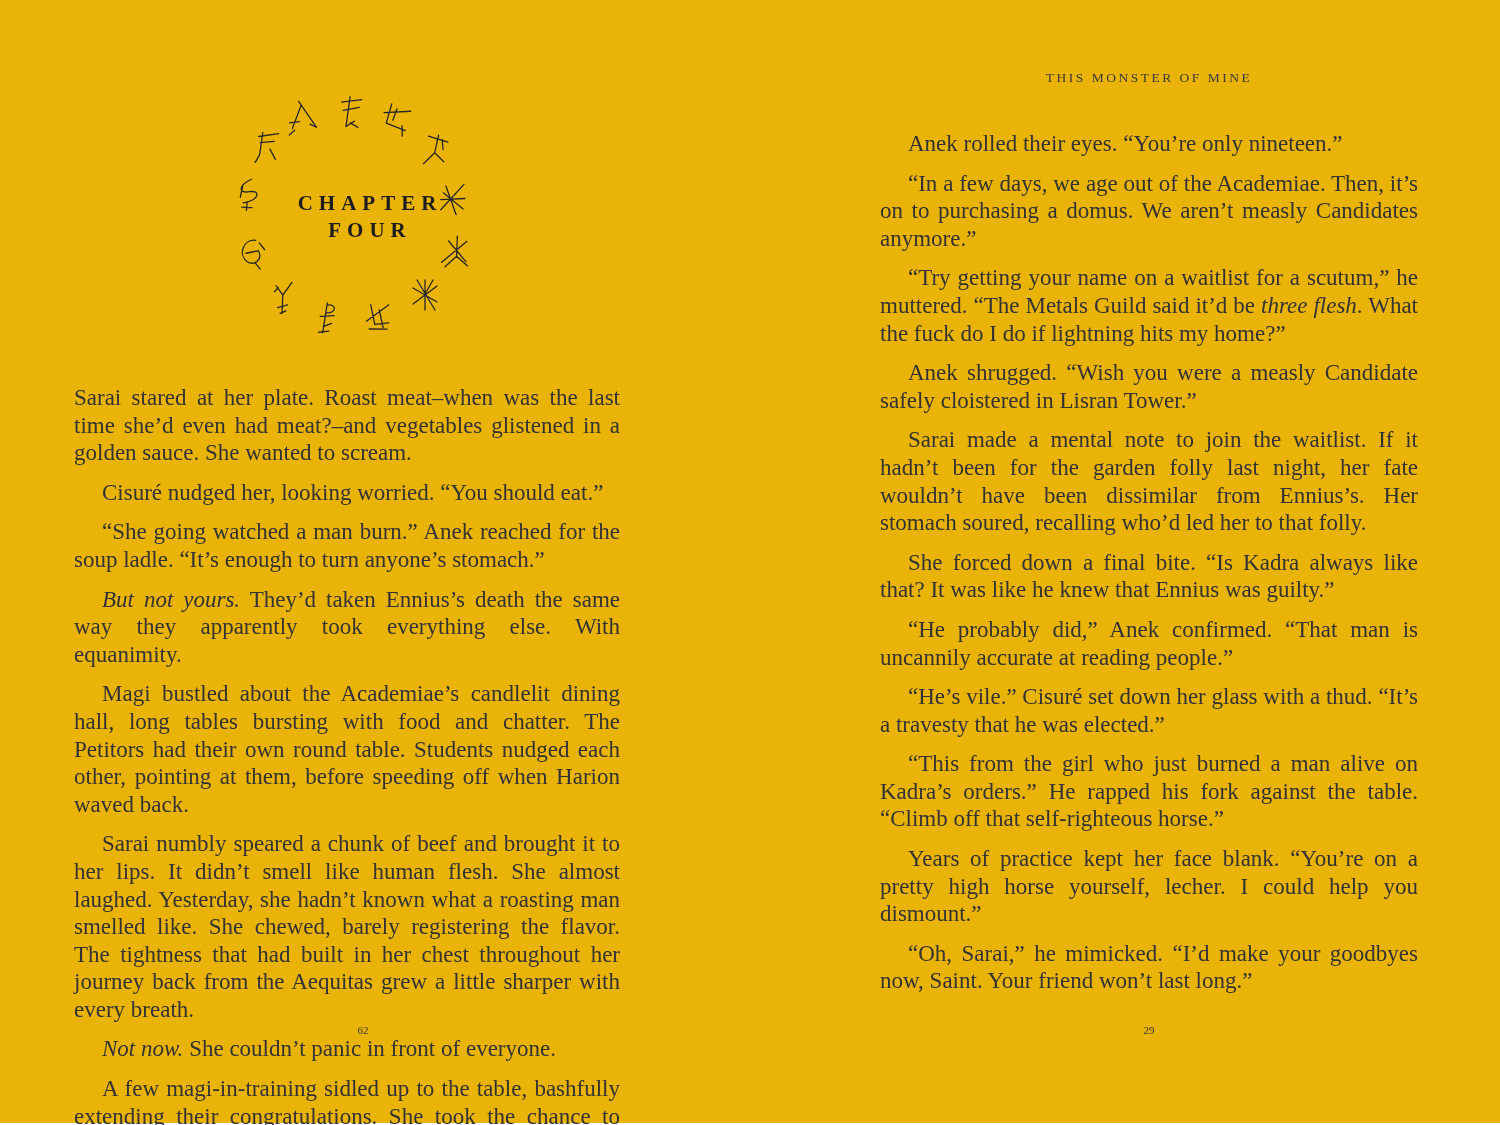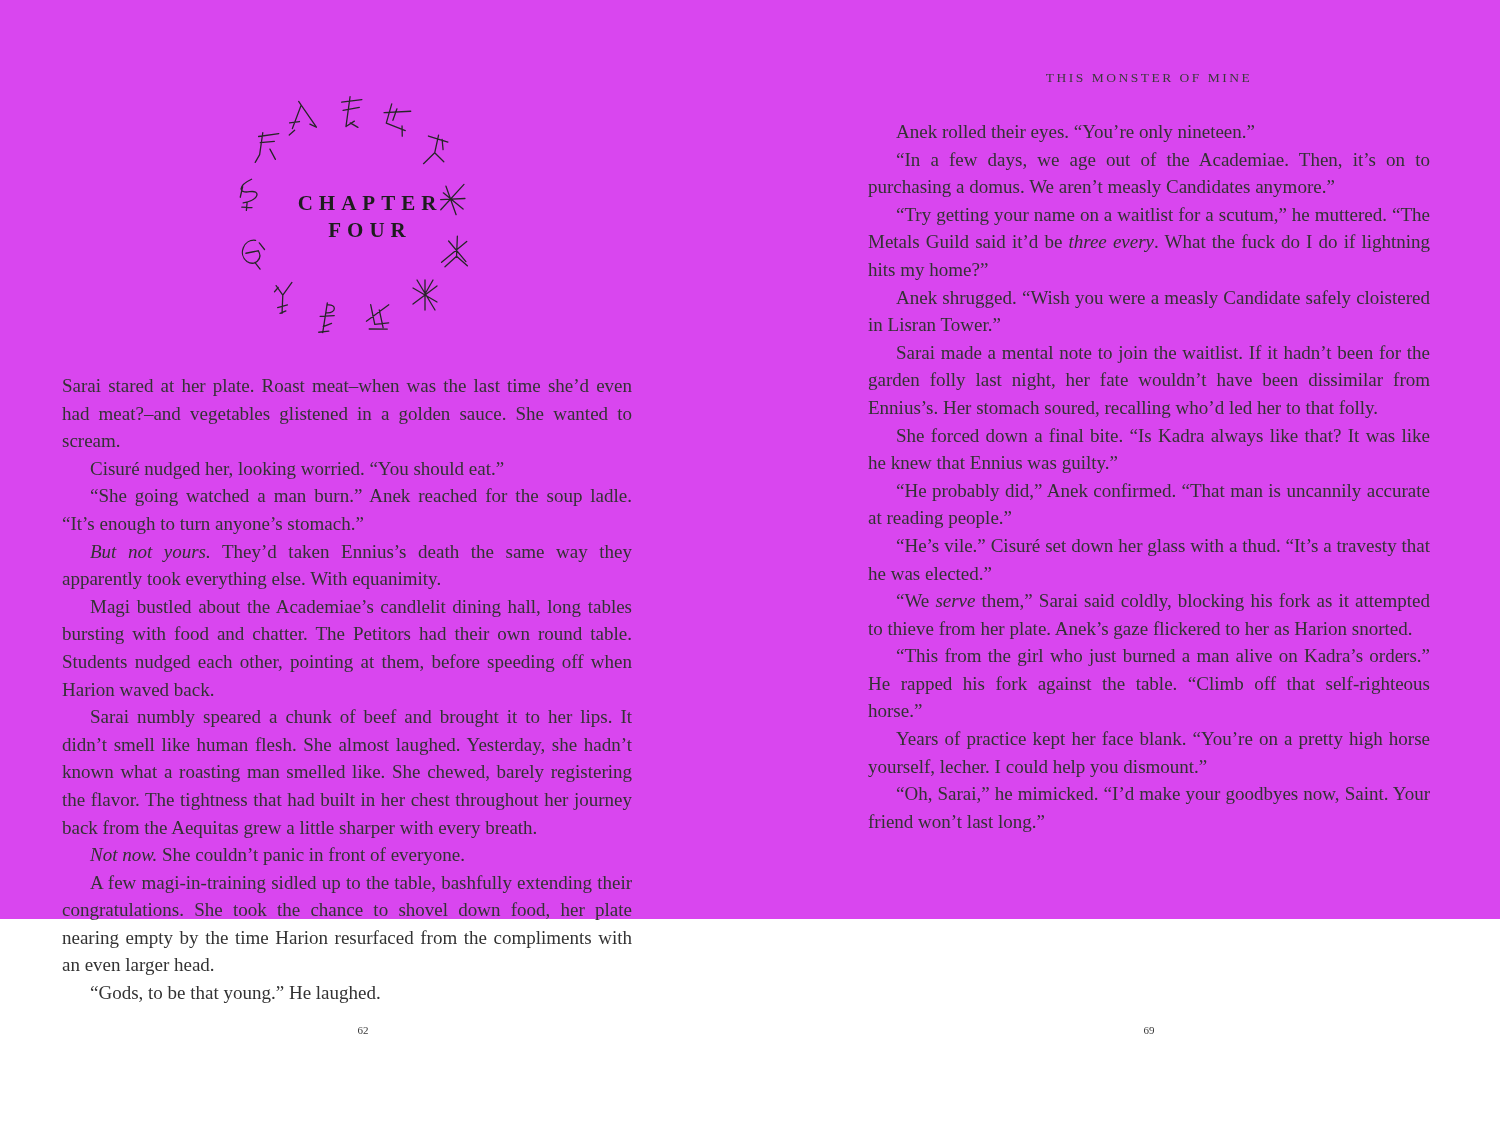--- a/index.html
+++ b/index.html
@@ -1,21 +1,21 @@
 <!DOCTYPE html>
 <html lang="en"><head>
 <meta charset="utf-8">
 <style>
   html,body{margin:0;padding:0;}
   body{
     width:1500px;height:1125px;position:relative;background:#ffffff;
     font-family:"Liberation Serif","DejaVu Serif",serif;color:#333333;
     overflow:hidden;
   }
-  .page{position:absolute;top:0;height:919px;background:#d946ef;}
+  .page{position:absolute;top:0;height:1123px;background:#eab308;}
   .page-left{left:0;width:750px;}
   .page-right{left:750px;width:750px;}
 
   
   .ornament{position:absolute;left:210px;top:86px;width:300px;height:272px;}
   .rune{position:absolute;width:36px;height:40px;}
   .rune svg{width:100%;height:100%;}
   .chapter-title{
     position:absolute;left:10px;top:104px;width:100%;text-align:center;
     font-weight:700;font-size:21px;line-height:27px;letter-spacing:6px;
@@ -27,21 +27,21 @@
   .running-head{
     position:absolute;left:118px;top:70px;width:562px;text-align:center;
     font-size:13.5px;letter-spacing:2.5px;color:#3a3a3a;
   }
 
   
   .body-col{position:absolute;text-align:justify;}
   .body-col-left{left:62px;top:372px;width:570px;}
   .body-col-right{left:118px;top:118px;width:562px;}
   .body-col p{
-    margin:0;font-size:19px;line-height:27.6px;color:#333333;
+    margin:12px;font-size:23px;line-height:27.6px;color:#333333;
     text-align:justify;hyphens:auto;-webkit-hyphens:auto;
   }
   .body-col p.indent{text-indent:28px;}
   .body-col em{font-style:italic;}
 
   
   .page-number{
     position:absolute;top:1024px;width:570px;text-align:center;
     font-size:11px;color:#3a3a3a;
   }
@@ -111,25 +111,24 @@
       <p class="indent"><span>“Gods, to be that young.” He laughed.</span></p>
     </div>
   <div class="page-number page-number-left">62</div>
 </div>
 
 <div class="page page-right">
   <div class="running-head">THIS MONSTER OF MINE</div>
   <div class="body-col body-col-right" id="right-body">
       <p class="indent"><span>Anek rolled their eyes. “You’re only nineteen.”</span></p>
       <p class="indent"><span>“In a few days, we age out of the Academiae. Then, it’s on to purchasing a domus. We aren’t measly Candidates anymore.”</span></p>
-      <p class="indent"><span>“Try getting your name on a waitlist for a scutum,” he muttered. “The Metals Guild said it’d be </span><em>three every</em><span>. What the fuck do I do if lightning hits my home?”</span></p>
+      <p class="indent"><span>“Try getting your name on a waitlist for a scutum,” he muttered. “The Metals Guild said it’d be </span><em>three flesh</em><span>. What the fuck do I do if lightning hits my home?”</span></p>
       <p class="indent"><span>Anek shrugged. “Wish you were a measly Candidate safely cloistered in Lisran Tower.”</span></p>
       <p class="indent"><span>Sarai made a mental note to join the waitlist. If it hadn’t been for the garden folly last night, her fate wouldn’t have been dissimilar from Ennius’s. Her stomach soured, recalling who’d led her to that folly.</span></p>
       <p class="indent"><span>She forced down a final bite. “Is Kadra always like that? It was like he knew that Ennius was guilty.”</span></p>
       <p class="indent"><span>“He probably did,” Anek confirmed. “That man is uncannily accurate at reading people.”</span></p>
       <p class="indent"><span>“He’s vile.” Cisuré set down her glass with a thud. “It’s a travesty that he was elected.”</span></p>
-      <p class="indent"><span>“We </span><em>serve</em><span> them,” Sarai said coldly, blocking his fork as it attempted to thieve from her plate. Anek’s gaze flickered to her as Harion snorted.</span></p>
       <p class="indent"><span>“This from the girl who just burned a man alive on Kadra’s orders.” He rapped his fork against the table. “Climb off that self-righteous horse.”</span></p>
       <p class="indent"><span>Years of practice kept her face blank. “You’re on a pretty high horse yourself, lecher. I could help you dismount.”</span></p>
       <p class="indent"><span>“Oh, Sarai,” he mimicked. “I’d make your goodbyes now, Saint. Your friend won’t last long.”</span></p>
     </div>
-  <div class="page-number page-number-right">69</div>
+  <div class="page-number page-number-right">29</div>
 </div>
 
 </body></html>

